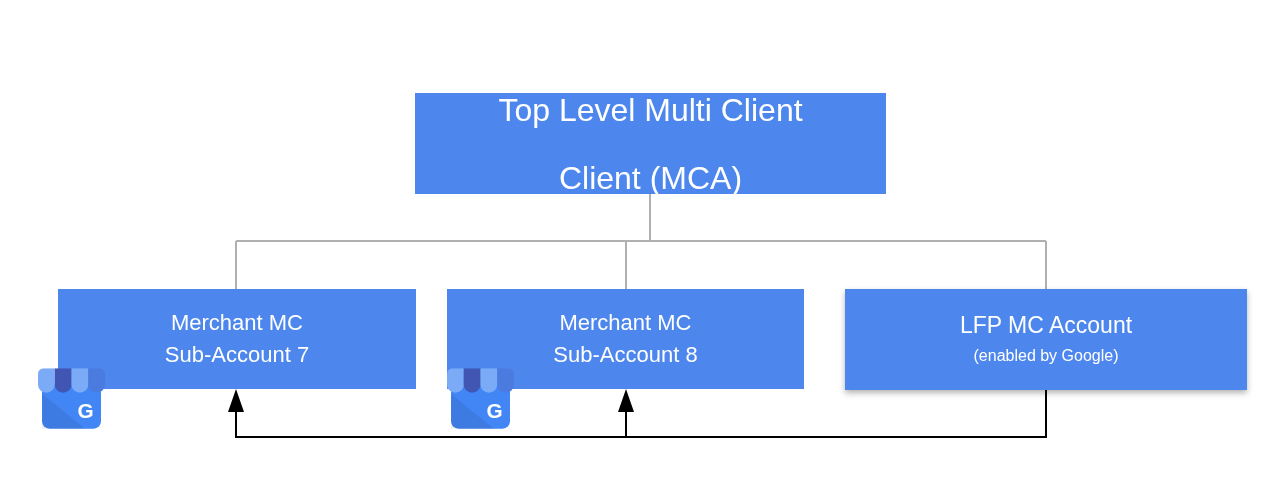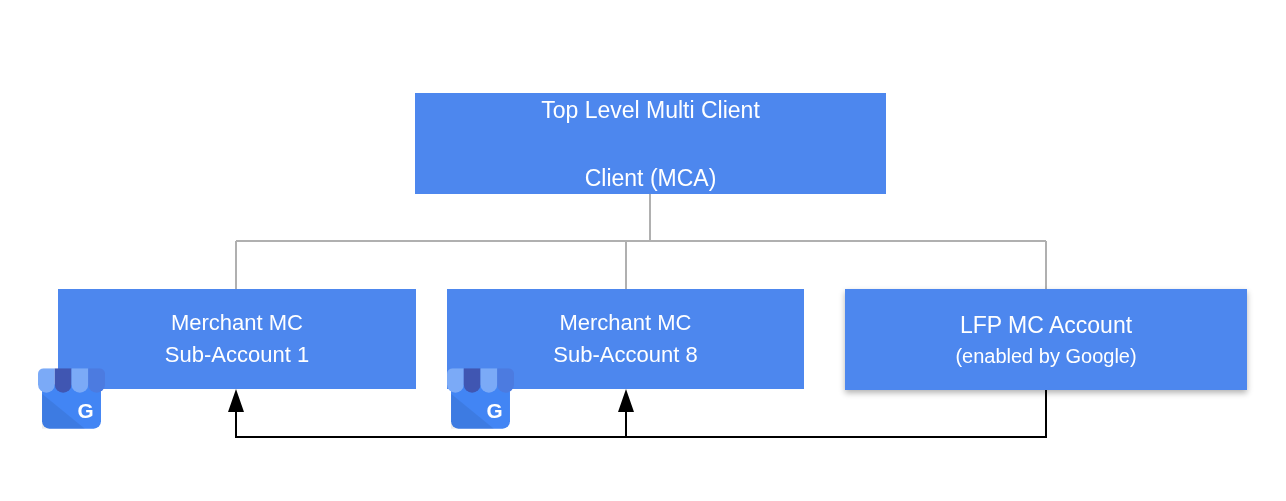--- a/index.html
+++ b/index.html
@@ -15,26 +15,26 @@
   .node {
     position: absolute;
     background: #4d87ee;
     color: #ffffff;
     display: flex; flex-direction: column;
     align-items: center; justify-content: center;
     text-align: center;
     z-index: 1;
   }
   .node .ln { display: block; white-space: nowrap; }
-  #node-root { left: 415px; top: 93px; width: 471px; height: 101px; font-size: 23px; line-height: 40px; gap: 28px; }
+  #node-root { left: 415px; top: 93px; width: 471px; height: 101px; font-size: 32px; line-height: 40px; gap: 28px; }
   #node-sub1 { left: 58px;  top: 289px; width: 358px; height: 100px; font-size: 22px; line-height: 32px; }
   #node-sub2 { left: 447px; top: 289px; width: 357px; height: 100px; font-size: 22px; line-height: 32px; }
   #node-lfp  { left: 845px; top: 289px; width: 402px; height: 101px; font-size: 23px; line-height: 33px;
                box-shadow: 0 3px 6px rgba(0,0,0,0.30); }
-  #node-lfp .ln2 { font-size: 20px; line-height: 28px; }
+  #node-lfp .ln2 { font-size: 16px; line-height: 28px; }
   .gmb-icon { position: absolute; width: 67px; height: 63px; z-index: 2; }
   #gmb-icon-1 { left: 38px;  top: 367px; }
   #gmb-icon-2 { left: 447px; top: 367px; }
   .hidden-defs { position: absolute; width: 0; height: 0; }
 </style>
 </head>
 <body>
 
 <svg class="hidden-defs" aria-hidden="true">
   <defs>
@@ -68,21 +68,21 @@
     </g>
   </svg>
 
   <div class="node" id="node-root">
     <span class="ln">Top Level Multi Client</span>
     <span class="ln">Client (MCA)</span>
   </div>
 
   <div class="node" id="node-sub1">
     <span class="ln">Merchant MC</span>
-    <span class="ln">Sub-Account 1</span>
+    <span class="ln">Sub-Account 7</span>
   </div>
 
   <div class="node" id="node-sub2">
     <span class="ln">Merchant MC</span>
     <span class="ln">Sub-Account 8</span>
   </div>
 
   <div class="node" id="node-lfp">
     <span class="ln">LFP MC Account</span>
     <span class="ln ln2">(enabled by Google)</span>

